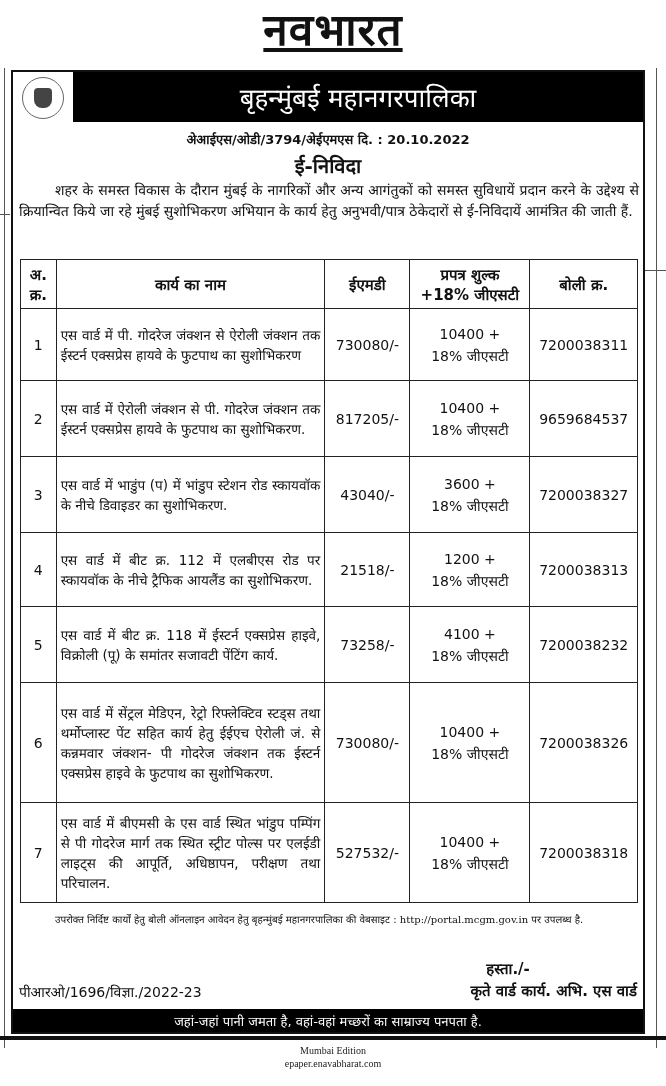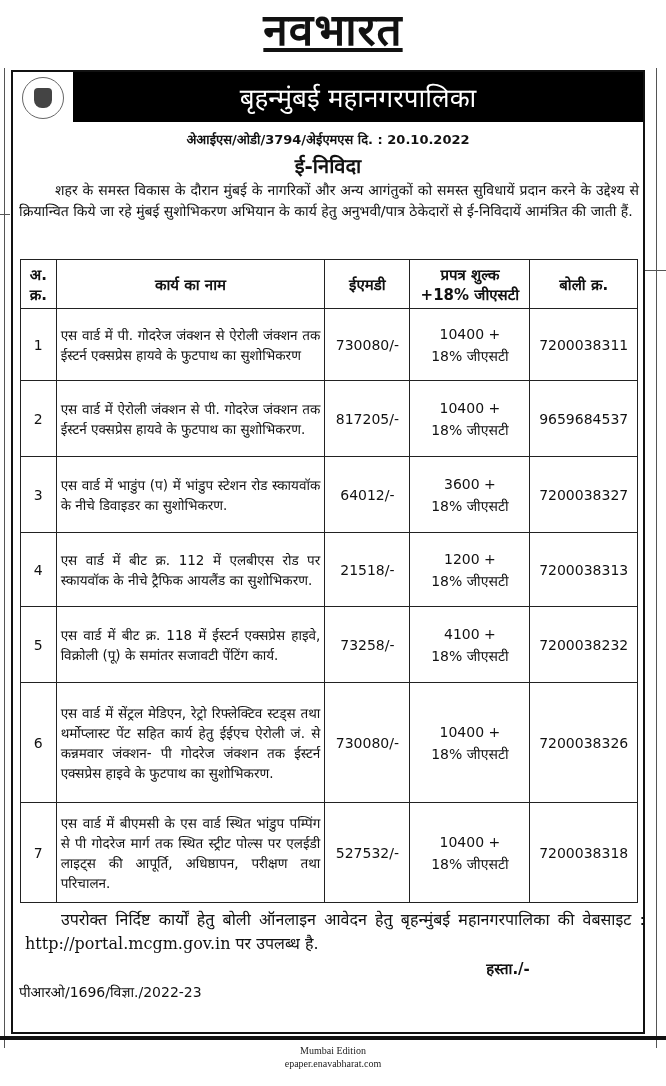--- a/index.html
+++ b/index.html
@@ -19,21 +19,21 @@
   .title { position:absolute; left:0; top:80px; width:630px; text-align:center; font-size:20px; font-weight:bold; }
   .intro { position:absolute; left:6px; top:108px; width:620px; font-size:14px; line-height:21px; text-align:justify; text-indent:36px; }
   table.works { position:absolute; left:7px; top:187px; width:618px; border-collapse:collapse; font-size:14px; }
   table.works th, table.works td { border:1.5px solid #222; padding:2px 4px; vertical-align:middle; }
   table.works th { font-weight:bold; text-align:center; height:44px; font-size:15px; }
   td.c-no { width:28px; text-align:center; }
   td.c-name { width:288px; text-align:justify; line-height:20px; font-size:13.5px; }
   td.c-emd { width:78px; text-align:center; }
   td.c-fee { width:120px; text-align:center; line-height:22px; }
   td.c-bid { width:100px; text-align:center; }
-  .footer-note { position:absolute; left:12px; top:836px; width:620px; font-size:16px; line-height:24px; text-align:justify; text-indent:36px; }
+  .footer-note { position:absolute; left:6px; top:836px; width:620px; font-size:10px; line-height:24px; text-align:justify; text-indent:36px; }
   .url { font-family:"DejaVu Serif", serif; }
   .sign1 { position:absolute; left:420px; top:886px; width:150px; text-align:center; font-size:15px; font-weight:bold; }
   .pro { position:absolute; left:6px; top:910px; font-size:14px; }
   .sign2 { position:absolute; left:400px; top:908px; width:224px; text-align:right; font-size:15px; font-weight:bold; }
   .slogan { position:absolute; left:0; top:937px; width:630px; height:23px; background:#000; color:#fff; font-size:13px; display:flex; align-items:center; justify-content:center; }
   .bottom-bar { position:absolute; left:0; top:1036px; width:666px; height:4px; background:#111; }
   .edition { position:absolute; left:0; top:1044px; width:666px; text-align:center; font-family:Liberation Serif, serif; font-size:10px; line-height:13px; color:#222; }
 </style>
 </head>
 <body>
@@ -86,21 +86,21 @@
       <tr style="height:76px">
         <td class="c-no">2</td>
         <td class="c-name">एस वार्ड में ऐरोली जंक्शन से पी. गोदरेज जंक्शन तक ईस्टर्न एक्सप्रेस हायवे के फुटपाथ का सुशोभिकरण.</td>
         <td class="c-emd">817205/-</td>
         <td class="c-fee"><span>10400 +</span><br><span>18% जीएसटी</span></td>
         <td class="c-bid">9659684537</td>
       </tr>
       <tr style="height:76px">
         <td class="c-no">3</td>
         <td class="c-name">एस वार्ड में भाडुंप (प) में भांडुप स्टेशन रोड स्कायवॉक के नीचे डिवाइडर का सुशोभिकरण.</td>
-        <td class="c-emd">64012/-</td>
+        <td class="c-emd">43040/-</td>
         <td class="c-fee"><span>3600 +</span><br><span>18% जीएसटी</span></td>
         <td class="c-bid">7200038327</td>
       </tr>
       <tr style="height:74px">
         <td class="c-no">4</td>
         <td class="c-name">एस वार्ड में बीट क्र. 112 में एलबीएस रोड पर स्कायवॉक के नीचे ट्रैफिक आयलैंड का सुशोभिकरण.</td>
         <td class="c-emd">21518/-</td>
         <td class="c-fee"><span>1200 +</span><br><span>18% जीएसटी</span></td>
         <td class="c-bid">7200038313</td>
       </tr>
@@ -127,20 +127,22 @@
       </tr>
     </tbody>
   </table>
 
   <div class="footer-note">
     <span>उपरोक्त निर्दिष्ट कार्यों हेतु बोली ऑनलाइन आवेदन हेतु बृहन्मुंबई महानगरपालिका की वेबसाइट : </span><span class="url">http://portal.mcgm.gov.in</span><span> पर उपलब्ध है.</span>
   </div>
 
   <div class="sign1">हस्ता./-</div>
   <div class="pro">पीआरओ/1696/विज्ञा./2022-23</div>
+  <div class="sign2">कृते वार्ड कार्य. अभि. एस वार्ड</div>
 
+  <div class="slogan">जहां-जहां पानी जमता है, वहां-वहां मच्छरों का साम्राज्य पनपता है.</div>
 </div>
 
 <div class="bottom-bar"></div>
 <div class="edition">
   <div>Mumbai Edition</div>
   <div>epaper.enavabharat.com</div>
 </div>
 
 </body></html>

